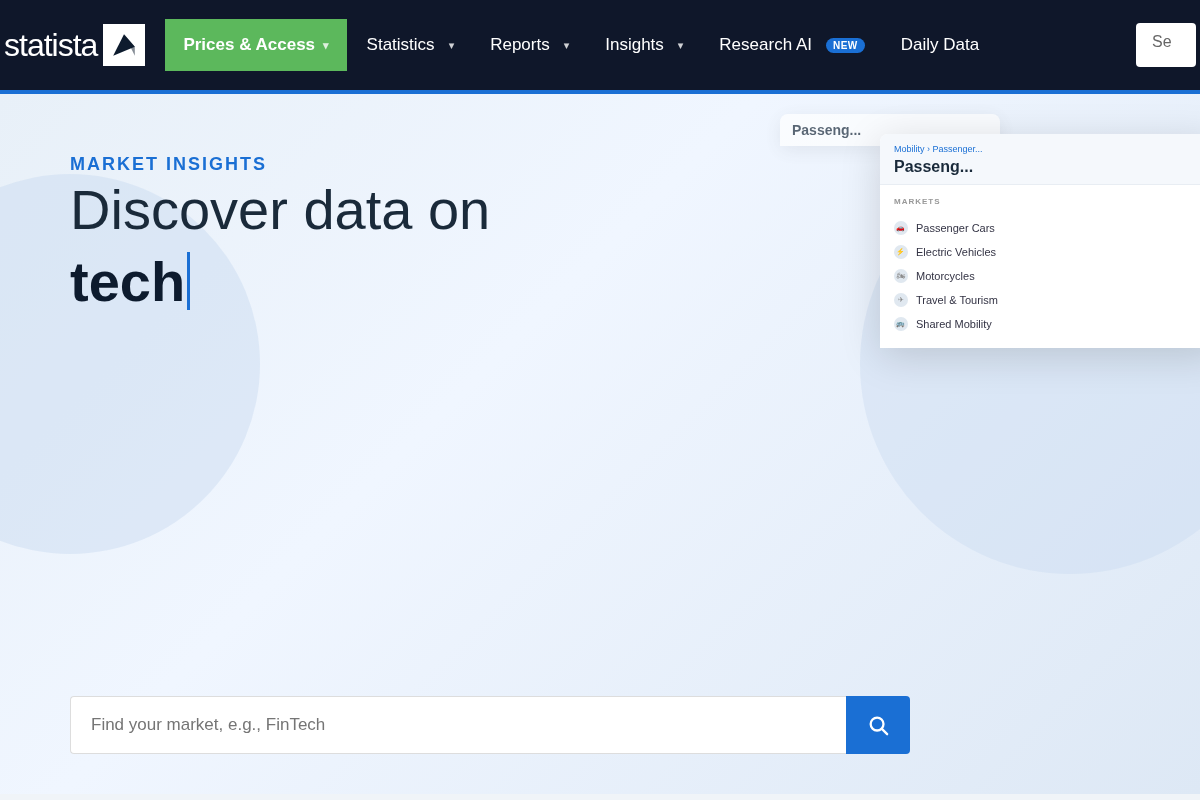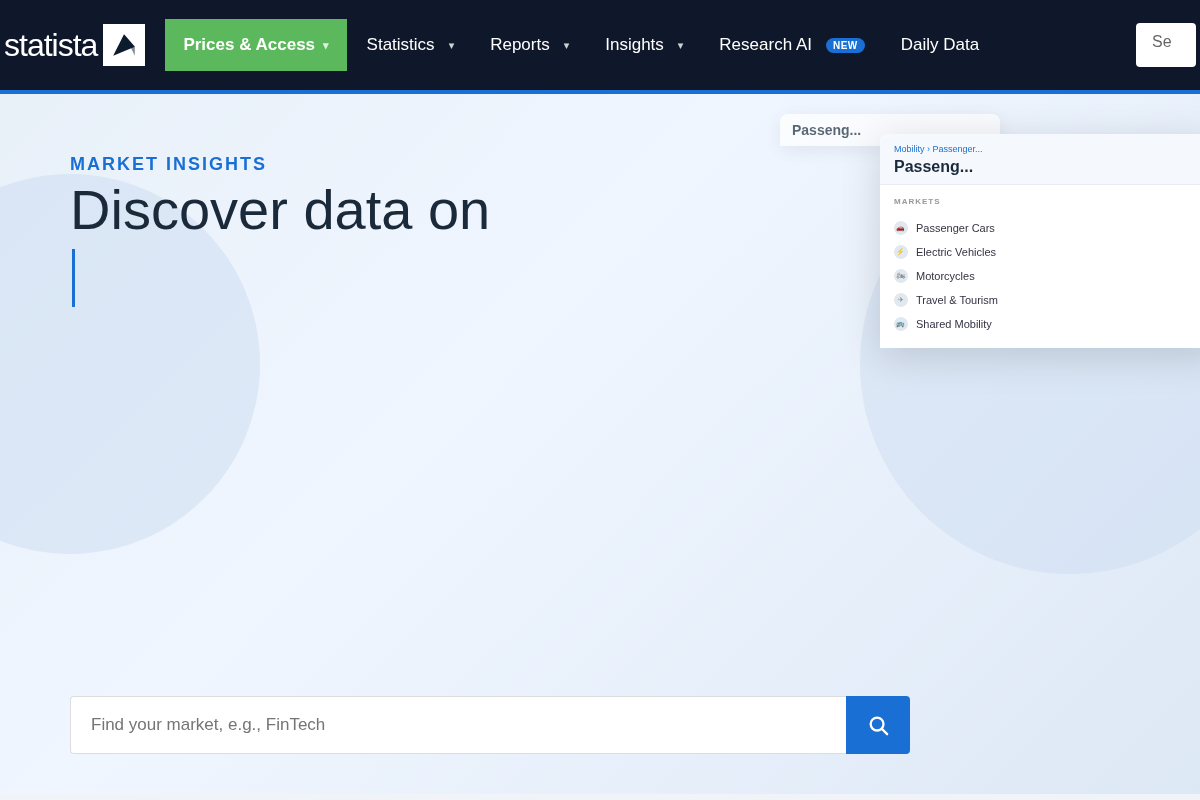--- a/index.html
+++ b/index.html
@@ -365,20 +365,21 @@
 <div class="header-underline"></div>
 
 <div class="hero">
   <div class="circle-left"></div>
   <div class="circle-right"></div>
 
   <div class="hero-content">
     <div class="market-insights-label">MARKET INSIGHTS</div>
     <div class="hero-title">Discover data on</div>
     <div class="hero-animated-word">
+      <span>tech</span>
       <span class="cursor-bar"></span>
     </div>
   </div>
 
   <div class="mockup-panel-back">
     <div class="mockup-panel-back-title">Passeng...</div>
   </div>
 
   <div class="mockup-panel">
     <div class="mockup-header">

